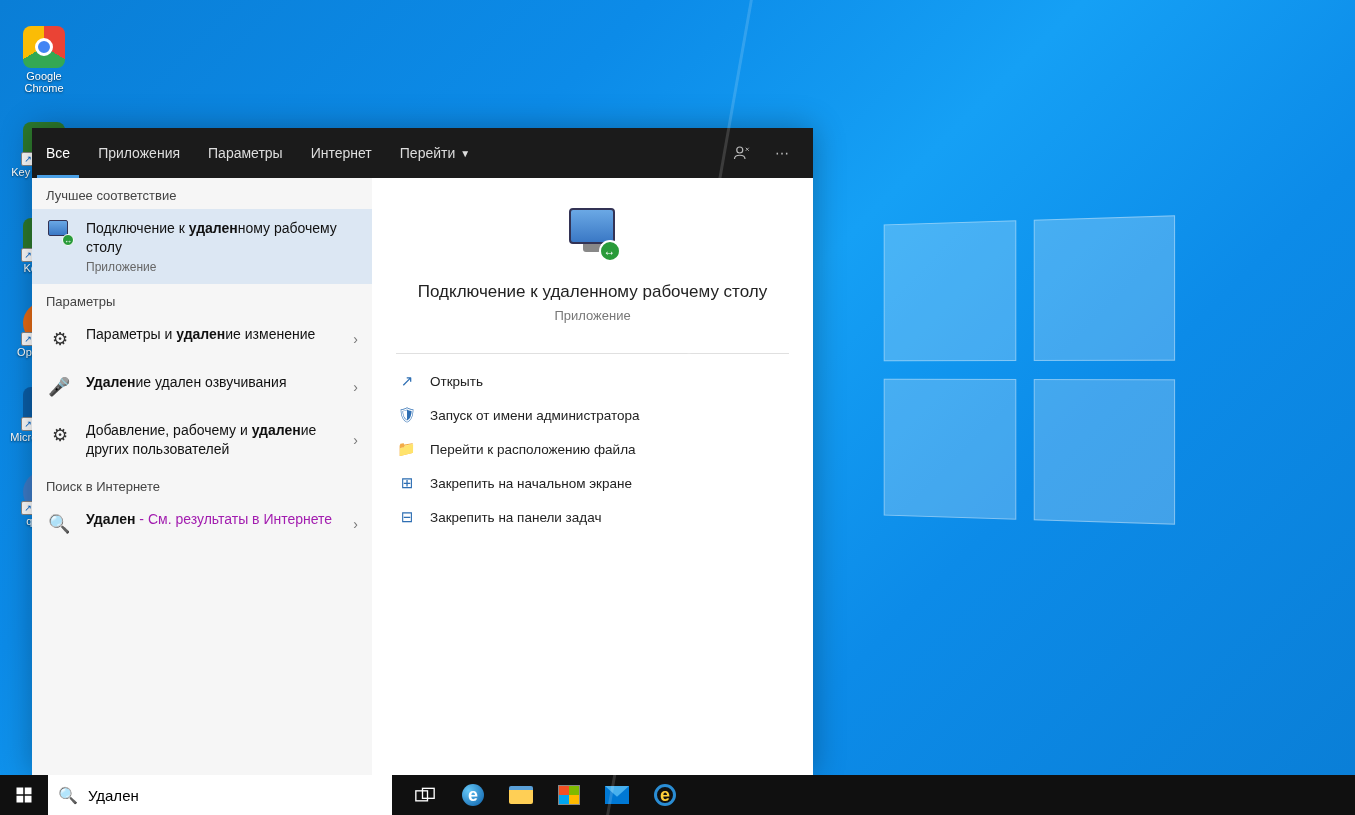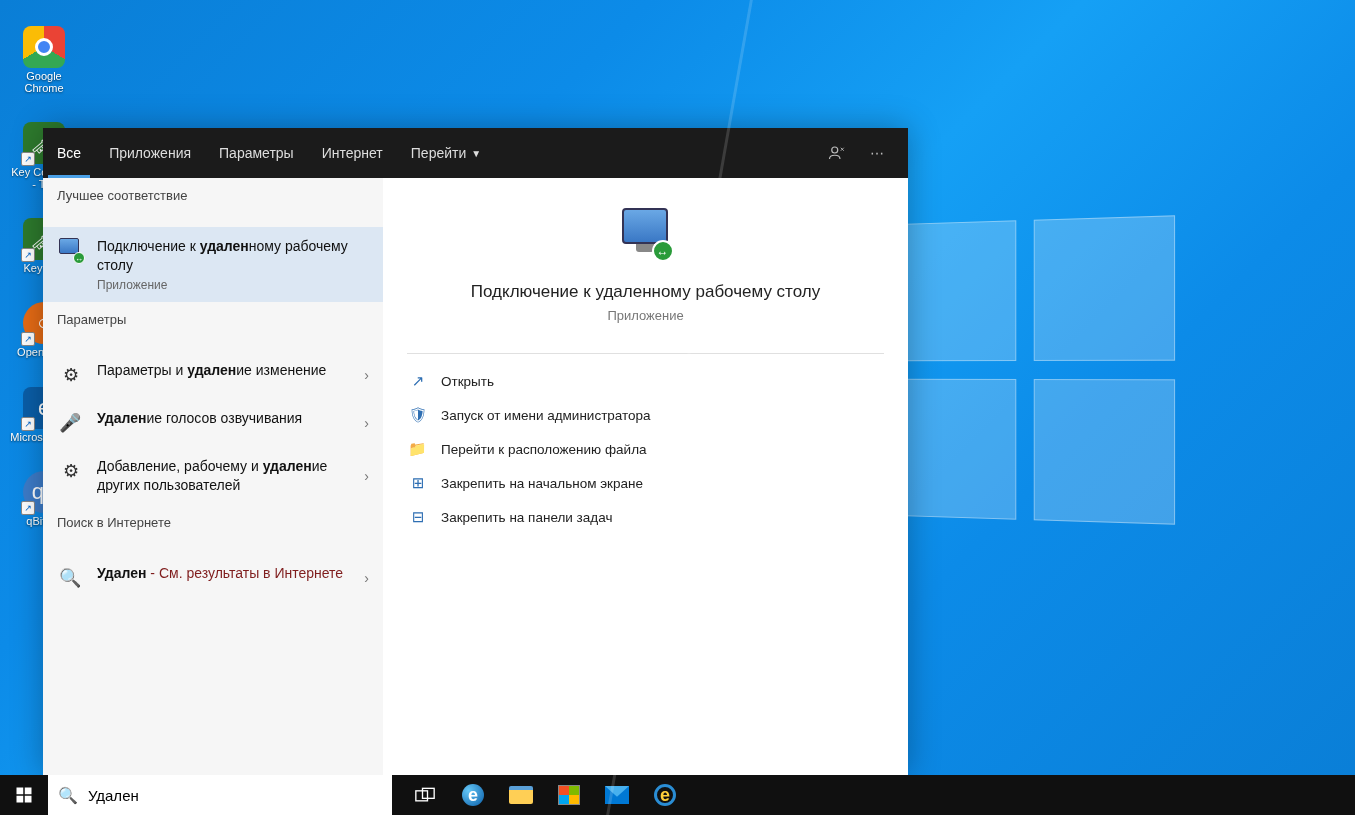--- a/index.html
+++ b/index.html
@@ -32,36 +32,36 @@
 }
 .start-btn { width:48px; display:flex; align-items:center; justify-content:center; cursor:pointer; }
 .start-btn svg { width:18px; height:18px; }
 .search-box { width:344px; background:#fff; display:flex; align-items:center; padding:0 10px; gap:10px; }
 .search-box .mag { color:#555; font-size:16px; }
 .search-box input { border:none; outline:none; font-size:15px; flex:1; color:#000; background:transparent; }
 .task-icons { display:flex; align-items:center; gap:2px; padding-left:10px; }
 .task-icons .ticon { width:46px; height:40px; display:flex; align-items:center; justify-content:center; cursor:pointer; color:#fff; font-size:18px; }
 
 .search-panel {
-  position:absolute; left:43px; bottom:40px; width:865px; height:647px;
+  position:absolute; left:32px; bottom:40px; width:781px; height:647px;
   background:#fff; box-shadow:0 0 30px rgba(0,0,0,0.3);
   display:flex; flex-direction:column;
 }
 .sp-header { height:50px; background:#1b1b1b; display:flex; align-items:stretch; color:#ccc; font-size:14px; }
 .sp-tabs { display:flex; }
 .sp-tab { padding:0 14px; display:flex; align-items:center; cursor:pointer; position:relative; color:#ddd; }
 .sp-tab.active { color:#fff; }
 .sp-tab.active::after { content:""; position:absolute; left:10%; right:10%; bottom:0; height:3px; background:#4aa0e6; }
 .sp-tab .chev { margin-left:5px; font-size:10px; }
 .sp-header-right { margin-left:auto; display:flex; align-items:center; gap:6px; padding-right:14px; }
 .sp-header-right .hicon { width:34px; height:34px; display:flex; align-items:center; justify-content:center; cursor:pointer; color:#bbb; }
 
 .sp-body { flex:1; display:flex; min-height:0; }
 .sp-left { width:340px; background:#f6f6f6; display:flex; flex-direction:column; font-size:14px; color:#222; }
-.sp-section-label { padding:10px 14px 24px; font-size:13px; color:#444; }
+.sp-section-label { padding:10px 14px 6px; font-size:13px; color:#444; }
 .sp-result { display:flex; align-items:flex-start; gap:12px; padding:10px 14px; cursor:pointer; position:relative; }
 .sp-result.selected { background:#dce7f3; }
 .sp-result .ricon { width:28px; height:28px; flex-shrink:0; display:flex; align-items:center; justify-content:center; font-size:18px; color:#333; }
 .sp-result .rtext { flex:1; min-width:0; }
 .sp-result .rtitle { font-size:14px; color:#111; line-height:1.35; }
 .sp-result .rtitle b { font-weight:600; }
 .sp-result .rsub { font-size:12px; color:#666; margin-top:3px; }
 .sp-result .rarrow { color:#777; font-size:14px; align-self:center; }
 
 .sp-right { flex:1; background:#fff; display:flex; flex-direction:column; align-items:stretch; }
@@ -168,39 +168,39 @@
           <div class="ricon">⚙</div>
           <div class="rtext">
               <div class="rtitle"><span>Параметры и </span><b>удален</b><span>ие изменение</span></div>
             </div>
           <div class="rarrow">›</div>
         </div>
 
         <div class="sp-result">
           <div class="ricon">🎤</div>
           <div class="rtext">
-              <div class="rtitle"><span></span><b>Удален</b><span>ие голосов озвучивания</span></div>
+              <div class="rtitle"><span></span><b>Удален</b><span>ие удален озвучивания</span></div>
             </div>
           <div class="rarrow">›</div>
         </div>
 
         <div class="sp-result">
           <div class="ricon">⚙</div>
           <div class="rtext">
               <div class="rtitle"><span>Добавление, рабочему и </span><b>удален</b><span>ие других пользователей</span></div>
             </div>
           <div class="rarrow">›</div>
         </div>
 
         <div class="sp-section-label">Поиск в Интернете</div>
 
         <div class="sp-result">
           <div class="ricon">🔍</div>
           <div class="rtext">
-              <div class="rtitle"><span></span><b>Удален</b><span> </span><span style="color:#7f1d1d">- См. результаты в Интернете</span></div>
+              <div class="rtitle"><span></span><b>Удален</b><span> </span><span style="color:#a21caf">- См. результаты в Интернете</span></div>
             </div>
           <div class="rarrow">›</div>
         </div>
       </div>
 
       <div class="sp-right">
         <div class="sp-preview-top">
           <div class="sp-preview-icon">
             <div class="monitor"></div>
               <div class="stand"></div>

